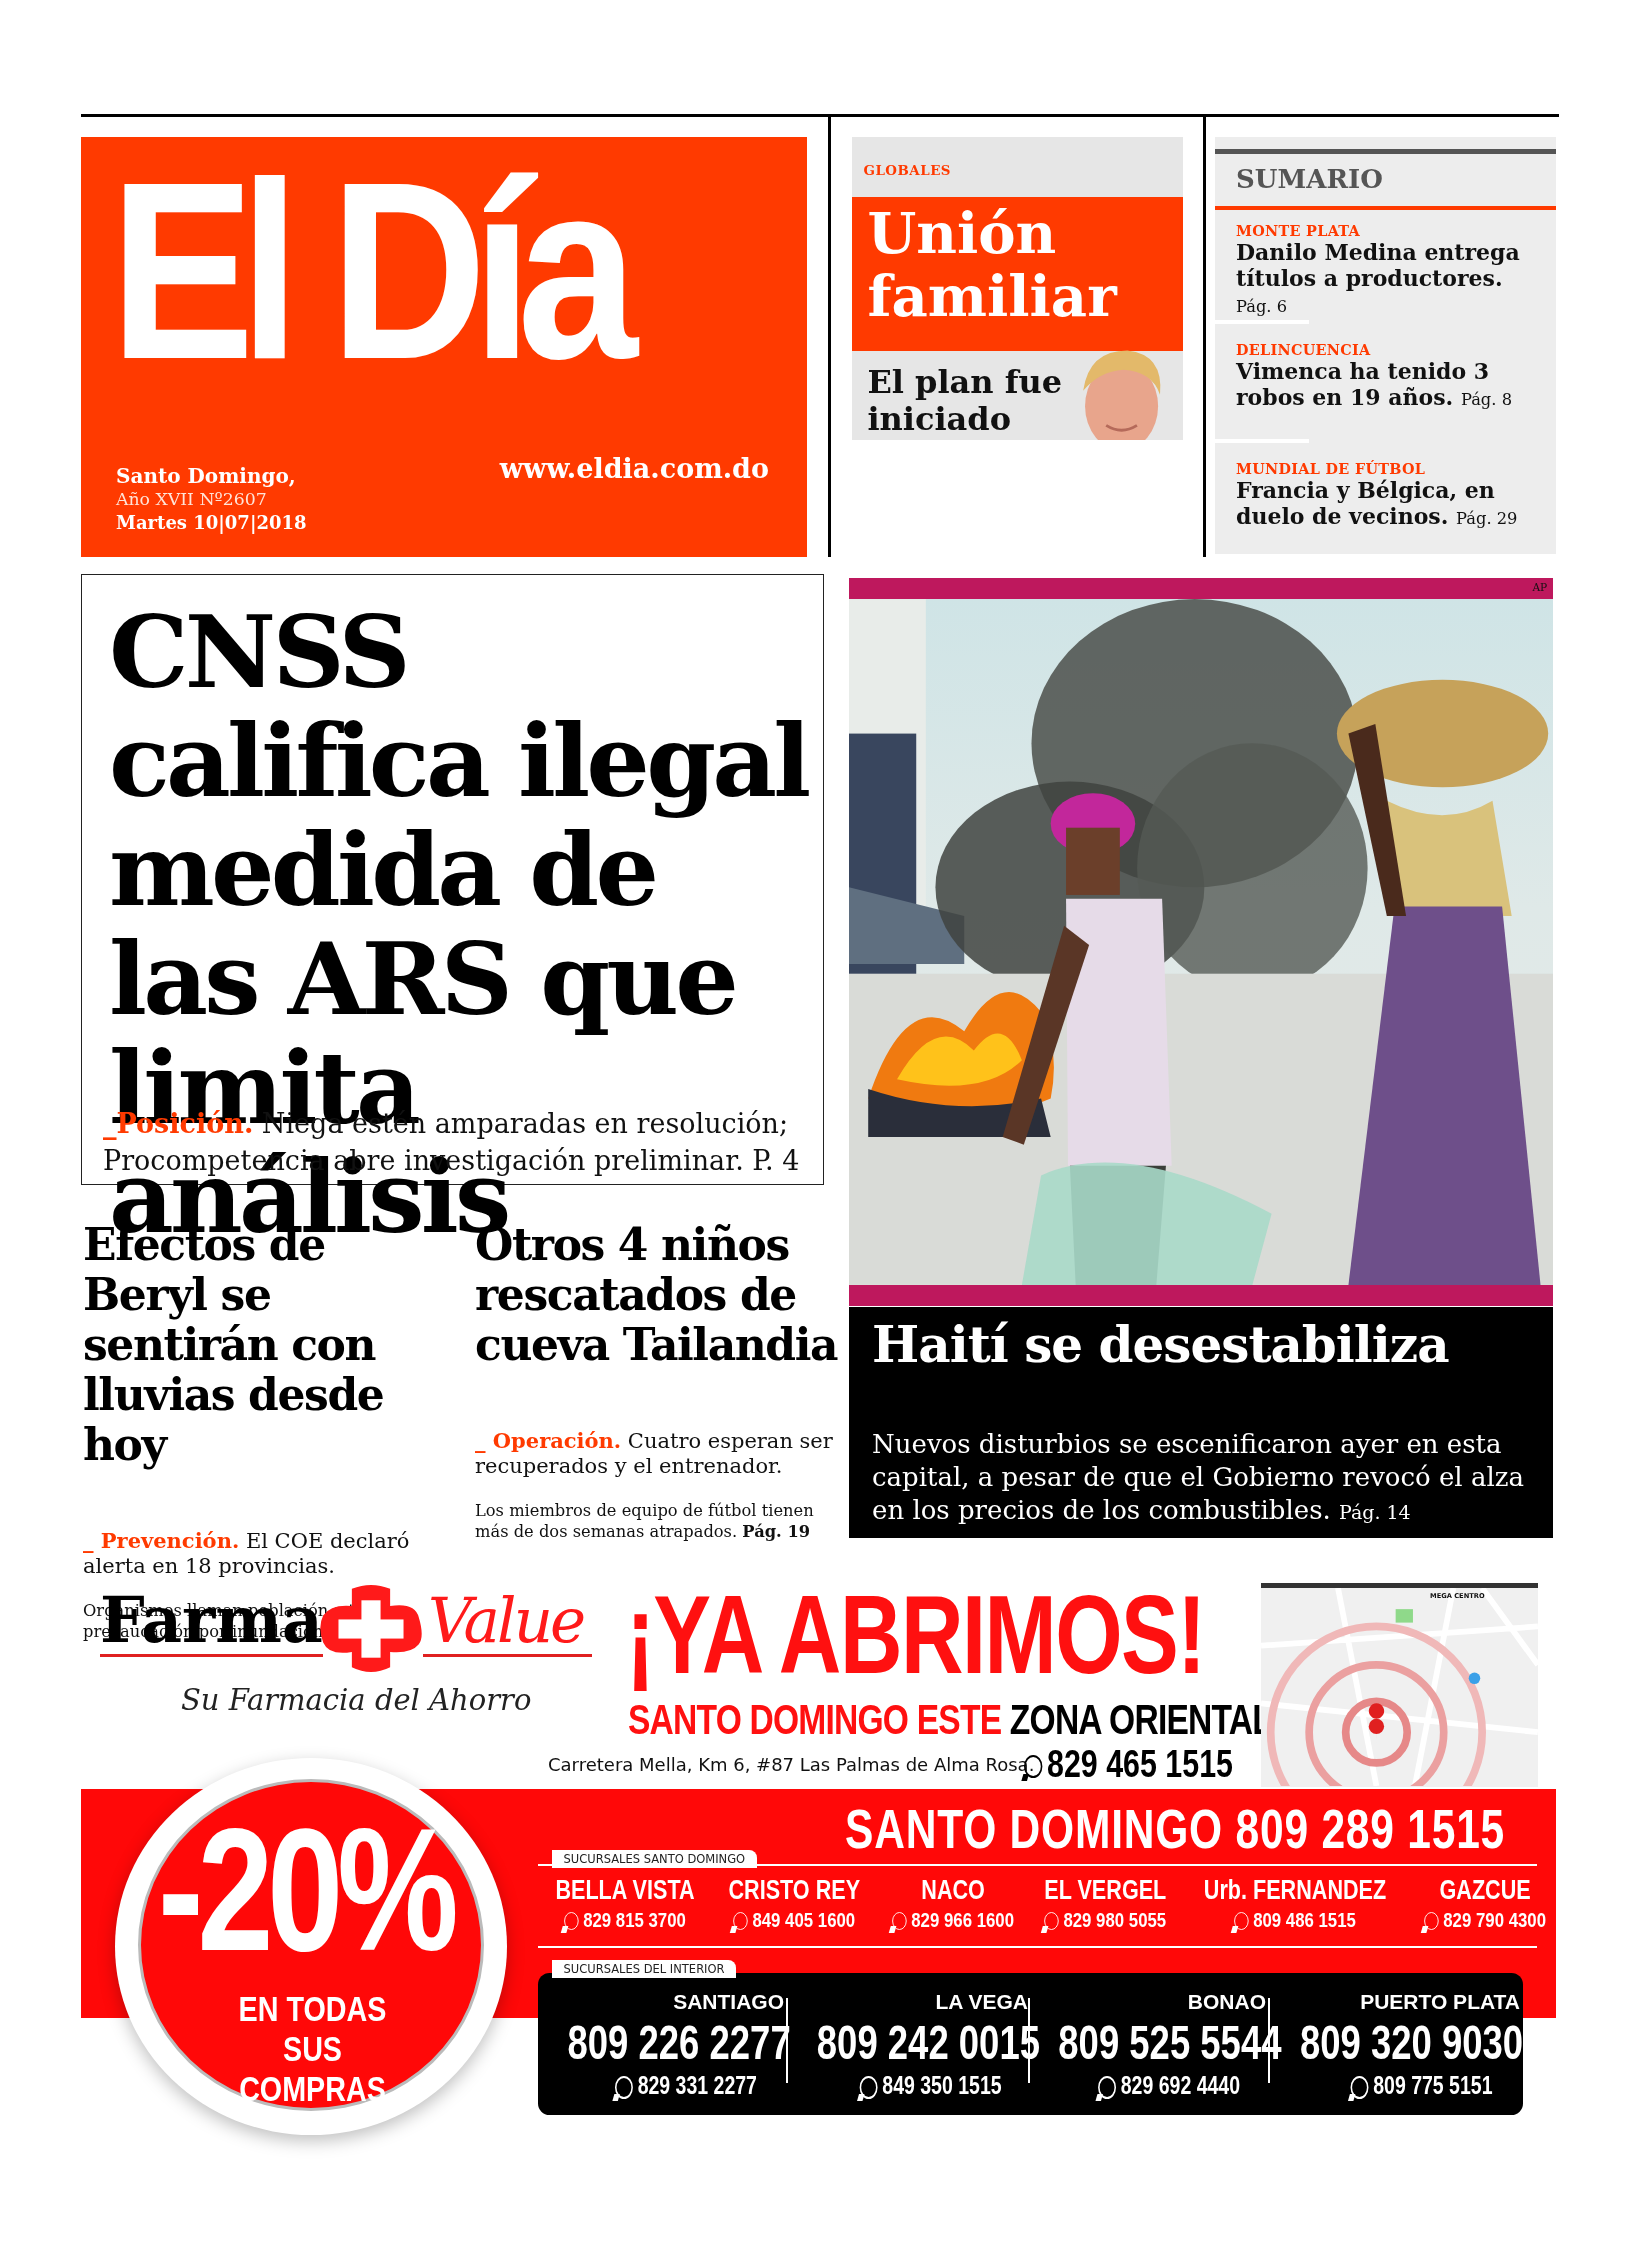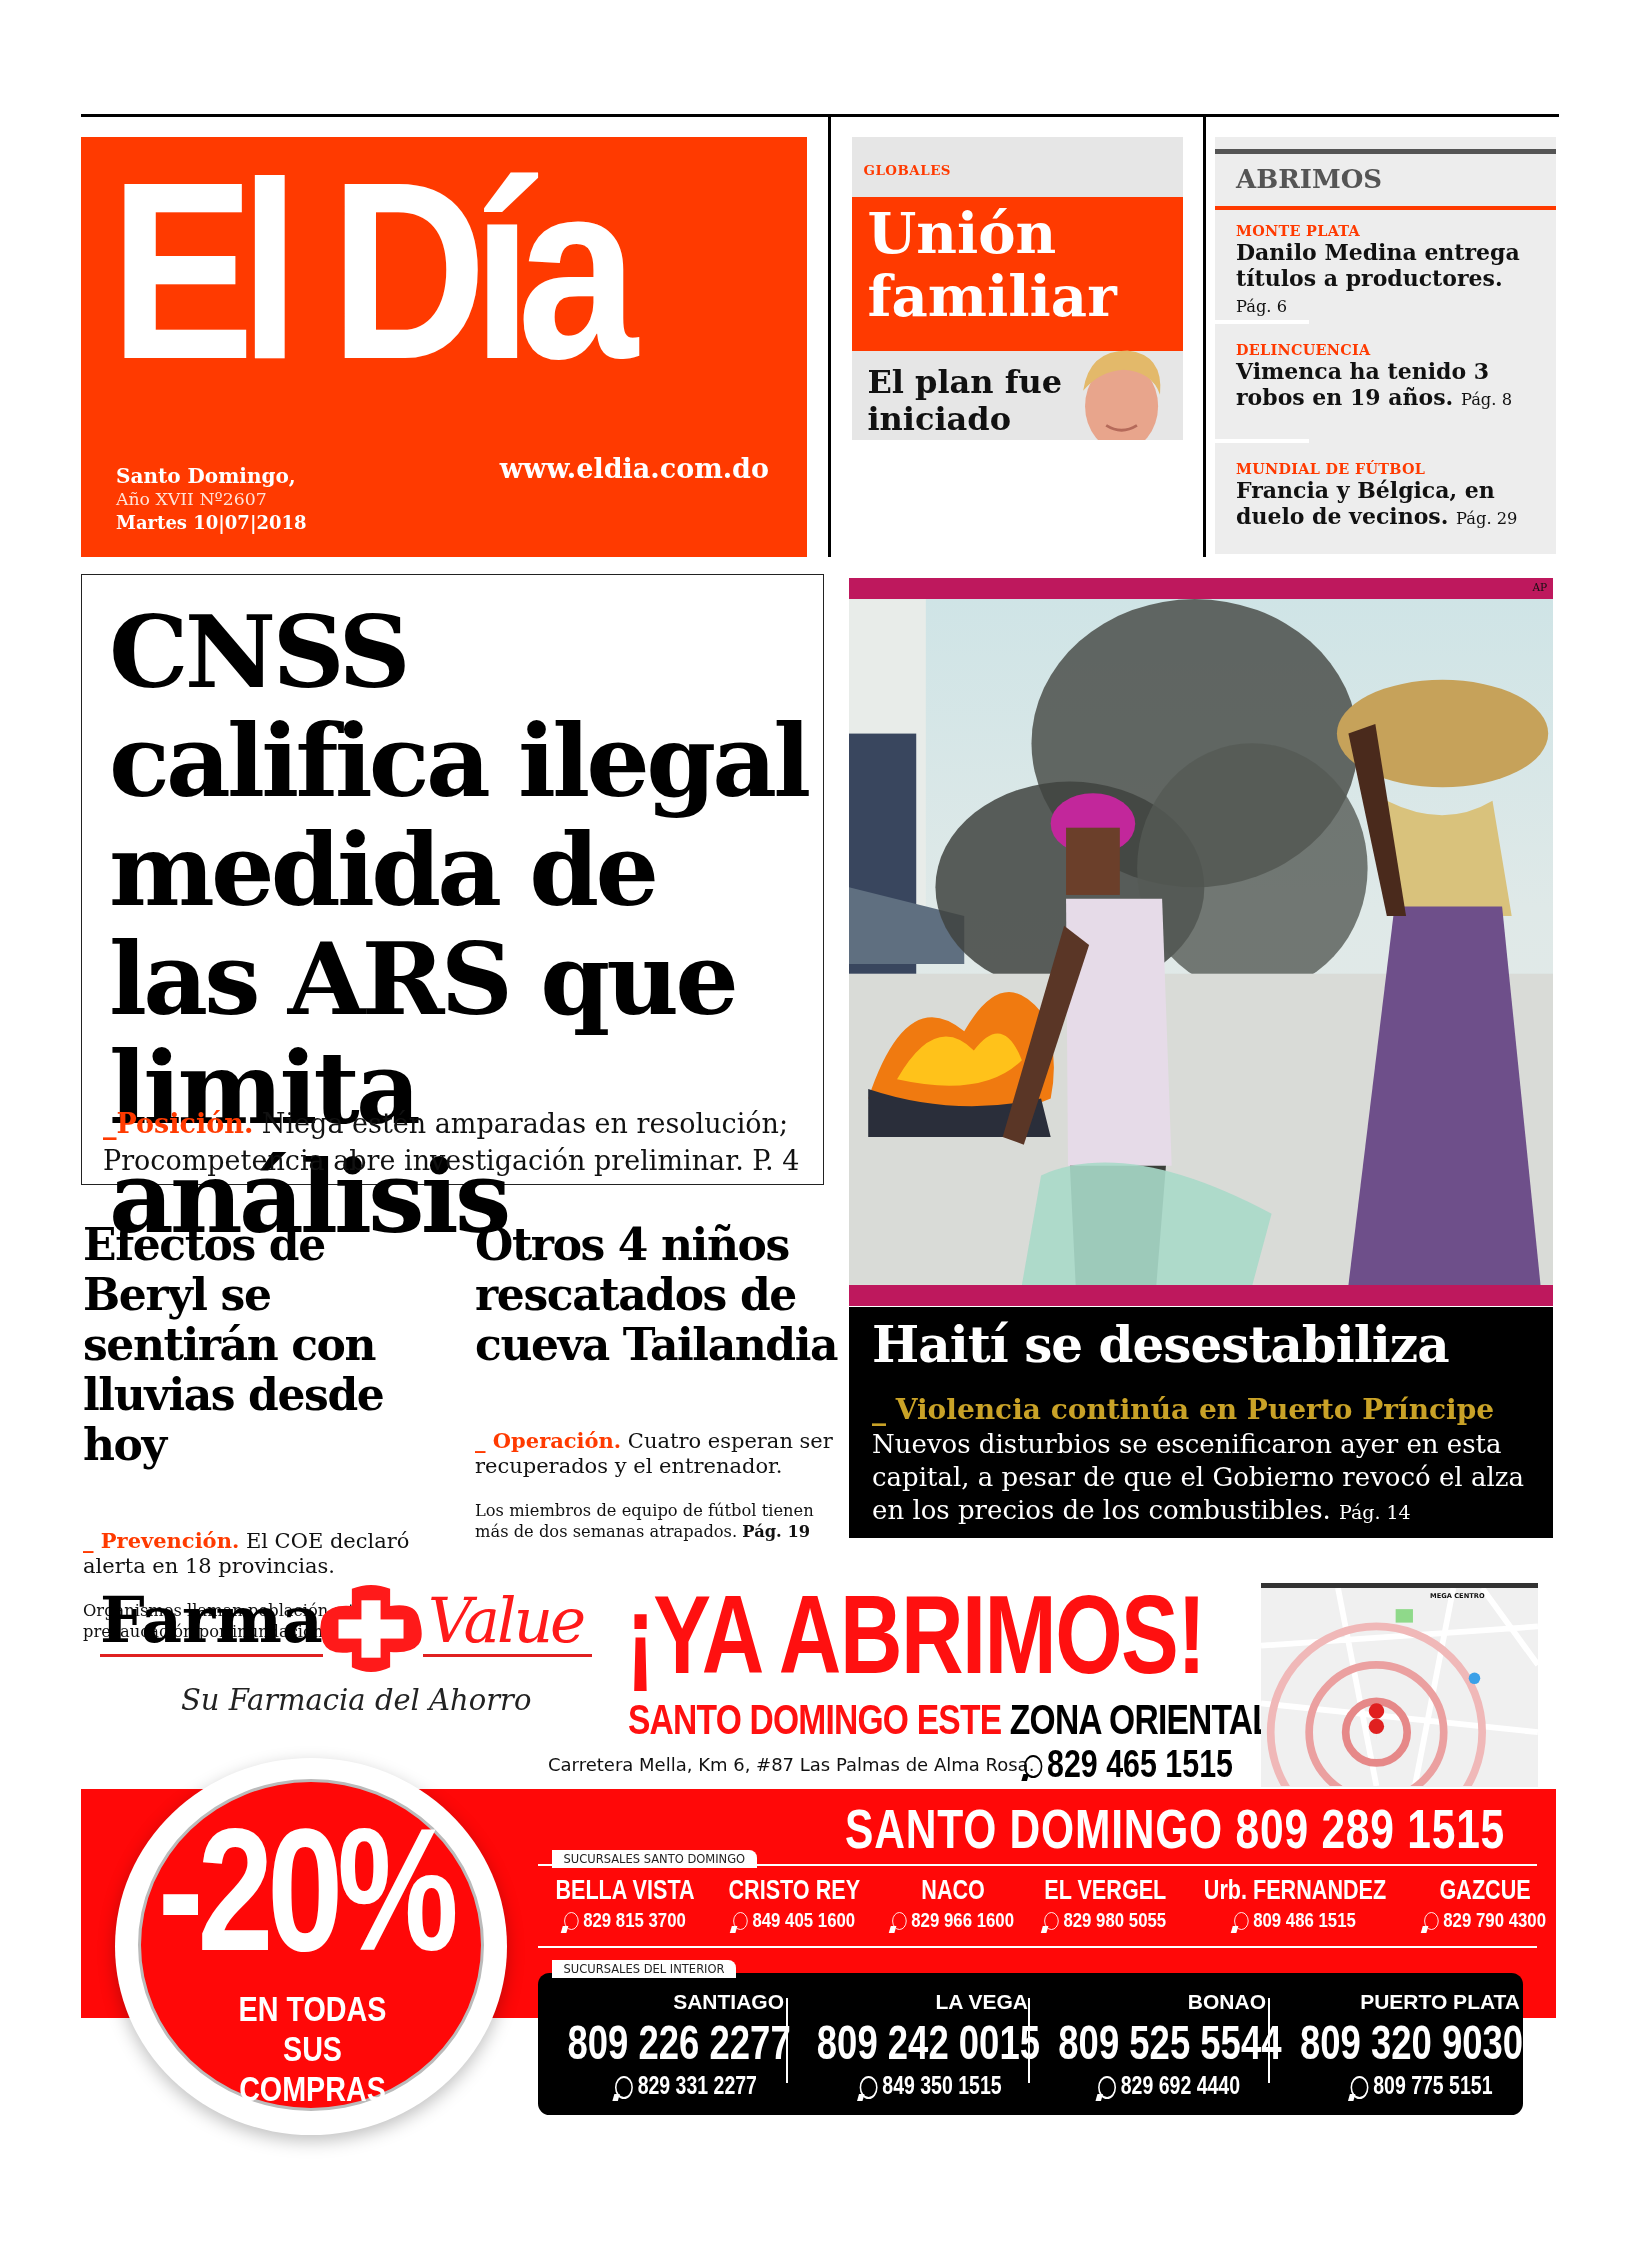--- a/index.html
+++ b/index.html
@@ -128,21 +128,21 @@
     <path d="M54 114 L66 230 L80 114 Z" fill="#f2f2f2"></path>
     <path d="M62 118 L66 230 L72 118 Z" fill="#c8203a"></path>
     <ellipse cx="64" cy="72" rx="38" ry="46" fill="#e8a58c"></ellipse>
     <path d="M24 56 Q30 14 70 14 Q108 18 104 60 Q96 36 66 34 Q40 36 24 56 Z" fill="#e3b96a"></path>
     <path d="M48 92 Q64 102 80 92" stroke="#b56a5a" stroke-width="3" fill="none"></path>
   </svg>
 </div>
 
 <div class="abs sumario">
   <div class="sum-toprule"></div>
-  <div class="sum-title">ABRIMOS</div>
+  <div class="sum-title">SUMARIO</div>
   <div class="sum-orange"></div>
 
   <div class="sum-item" style="top:85px;">
     <div class="sum-kicker">MONTE PLATA</div>
     <div class="sum-head"><span>Danilo Medina entrega títulos a productores.</span> <span class="sum-page">Pág. 6</span></div>
   </div>
   <div class="sum-sep" style="top:183px;"></div>
 
   <div class="sum-item" style="top:204px;">
     <div class="sum-kicker">DELINCUENCIA</div>
@@ -196,21 +196,20 @@
       <ellipse cx="618" cy="140" rx="110" ry="56" fill="#c6a25a"></ellipse>
       <path d="M560 210 Q620 240 670 210 L690 330 L570 330 Z" fill="#d9c27c"></path>
       <path d="M568 320 L680 320 L720 714 L520 714 Z" fill="#6e4f8a"></path>
       <path d="M520 140 L560 330 L580 330 L548 130 Z" fill="#4a2a1c"></path>
     </svg>
   </div>
 </div>
 
 <div class="abs caption">
   <div class="cap-head">Haití se desestabiliza</div>
-  <div class="cap-kick">_ Violencia continúa en Puerto Príncipe</div>
   <div class="cap-body"><span>Nuevos disturbios se escenificaron ayer en esta capital, a pesar de que el Gobierno revocó el alza en los precios de los combustibles.</span> <span class="cap-page">Pág. 14</span></div>
 </div>
 
 <div class="abs ad-logo">Farma</div>
 <div class="abs ad-logo-line1"></div>
 <svg class="abs ad-cross" viewBox="0 0 108 92">
   <path d="M34 4 Q54 -4 74 4 L74 22 Q100 18 104 34 Q110 54 104 62 Q96 72 74 70 L74 86 Q54 96 34 86 L34 70 Q10 74 4 60 Q-2 44 4 32 Q12 20 34 22 Z" fill="#ff1a1a"></path>
   <rect x="44" y="16" width="20" height="60" fill="#fff"></rect>
   <rect x="20" y="36" width="68" height="20" fill="#fff"></rect>
 </svg>

